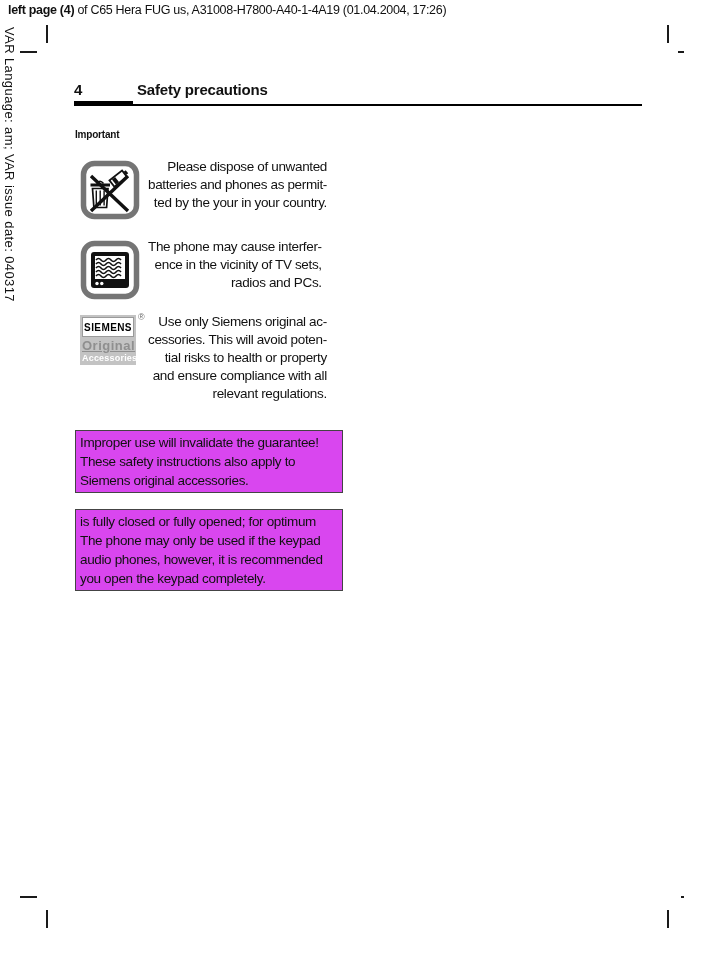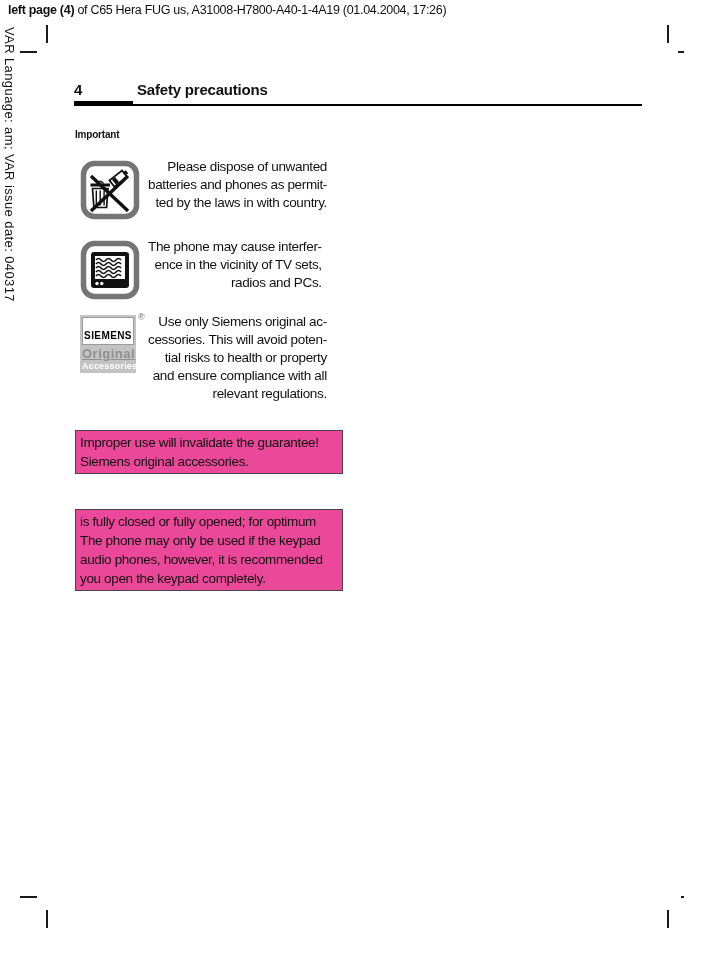--- a/index.html
+++ b/index.html
@@ -30,30 +30,30 @@
   .rule-thick { position:absolute; left:74px;  top:101px; width:59px;  height:4.5px; background:#000; }
   .rule-thin  { position:absolute; left:133px; top:104.2px; width:509px; height:1.8px; background:#000; }
   .important { position:absolute; left:75px; top:129px; font-size:10px; font-weight:bold; letter-spacing:-0.2px; }
   
   .notice { position:absolute; left:80px; width:300px; }
   .n1 { top:158px; } .n2 { top:238px; } .n3 { top:313px; }
   .icon-box { position:absolute; left:0; top:2px; }
   .ntext { position:absolute; left:68px; top:0; font-size:13.5px; letter-spacing:-0.35px; line-height:18px; white-space:nowrap;text-align:right; }
   
   .logo { position:relative; width:56px; background:#c3c3c3; padding:2px; box-sizing:border-box; }
-  .logo-brand { background:#fff; border:1px solid #9a9a9a; text-align:center; padding:12px 0 3px 0;
+  .logo-brand { background:#fff; border:1px solid #9a9a9a; text-align:center; padding:4px 0 3px 0;
                 font-size:10px; font-weight:bold; letter-spacing:0.4px; color:#000; }
   .logo-orig { text-align:center; font-size:13px; font-weight:bold; letter-spacing:0.5px;
                color:#8f8f8f; text-decoration:underline; margin-top:1px; }
   .logo-acc  { text-align:center; font-size:9px; font-weight:bold; color:#ffffff; letter-spacing:0.2px; }
   .reg { position:absolute; left:58px; top:-3px; font-size:9px; color:#6e6e6e; }
   
   .note-box { position:absolute; left:75px; width:268px; border:1.5px solid #444;
               padding:2px 4px; box-sizing:border-box; font-size:13.5px;
-              letter-spacing:-0.35px; line-height:19px; white-space:nowrap; background:#ec4899; }
+              letter-spacing:-0.35px; line-height:19px; white-space:nowrap; background:#d946ef; }
   .box1 { top:430px; } .box2 { top:509px; }
 </style>
 </head>
 <body>
 
 <div class="canvas">
 
   <div class="meta-header"><span class="b">left page (4)</span><span> of C65 Hera FUG us, A31008-H7800-A40-1-4A19 (01.04.2004, 17:26)</span></div>
 
   <div class="vtext vleft">VAR Language: am; VAR issue date: 040317</div>
@@ -87,21 +87,21 @@
         <rect x="10.5" y="23.5" width="19.5" height="3" fill="#111"></rect>
         <path d="M16.5 23.5 q3.5 -4.5 7 0" fill="none" stroke="#111" stroke-width="1.6"></path>
         <path d="M12.5 28.5 h15.5 l-1.4 19 h-12.7 z" fill="#fff" stroke="#111" stroke-width="1.7"></path>
         <path d="M16.3 30.5 v15 M20.2 30.5 v15 M24.1 30.5 v15" stroke="#111" stroke-width="1.4" fill="none"></path>
         <path d="M11 16 L48 51 M48 16 L11 51" stroke="#111" stroke-width="3.4" fill="none"></path>
       </svg>
     </div>
     <div class="ntext">
       <div>Please dispose of unwanted</div>
       <div>batteries and phones as permit-</div>
-      <div>ted by the laws in with country.</div>
+      <div>ted by the your in your country.</div>
     </div>
   </div>
 
   <div class="notice n2">
     <div class="icon-box">
       <svg width="60" height="60" viewBox="0 0 60 60">
         <rect x="3.5" y="3.5" width="53" height="53" rx="11" fill="#fff" stroke="#757575" stroke-width="5.5"></rect>
         <rect x="11" y="12" width="38" height="36" rx="3" fill="#111"></rect>
         <rect x="15" y="16" width="30" height="23" fill="#fff"></rect>
         <path d="M16 20 q2.5 -3 5 0 t5 0 t5 0 t5 0 t5 0" fill="none" stroke="#111" stroke-width="1.6"></path>
@@ -133,20 +133,21 @@
       <div>Use only Siemens original ac-</div>
       <div>cessories. This will avoid poten-</div>
       <div>tial risks to health or property</div>
       <div>and ensure compliance with all</div>
       <div>relevant regulations.</div>
     </div>
   </div>
 
   <div class="note-box box1">
     <div>Improper use will invalidate the guarantee!</div>
+    <div>These safety instructions also apply to</div>
     <div>Siemens original accessories.</div>
   </div>
 
   <div class="note-box box2">
     <div>is fully closed or fully opened; for optimum</div>
     <div>The phone may only be used if the keypad</div>
     <div>audio phones, however, it is recommended</div>
     <div>you open the keypad completely.</div>
   </div>
 

